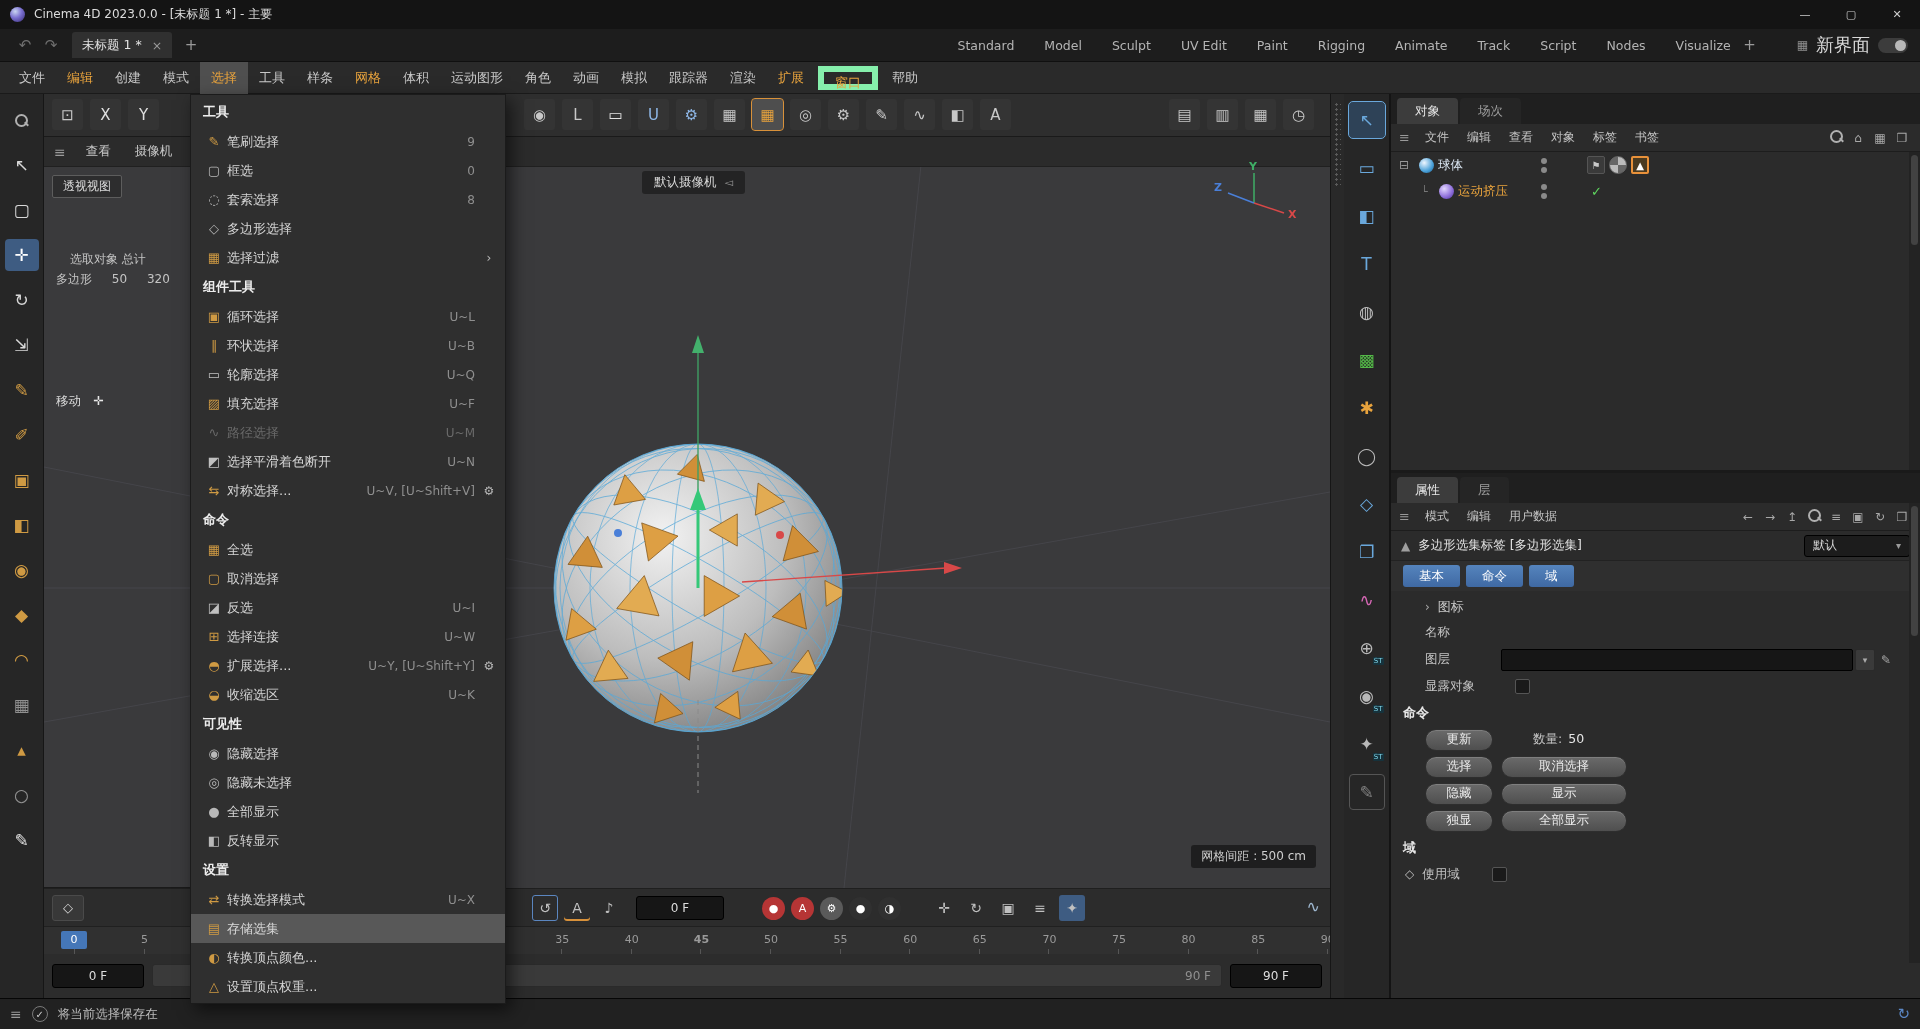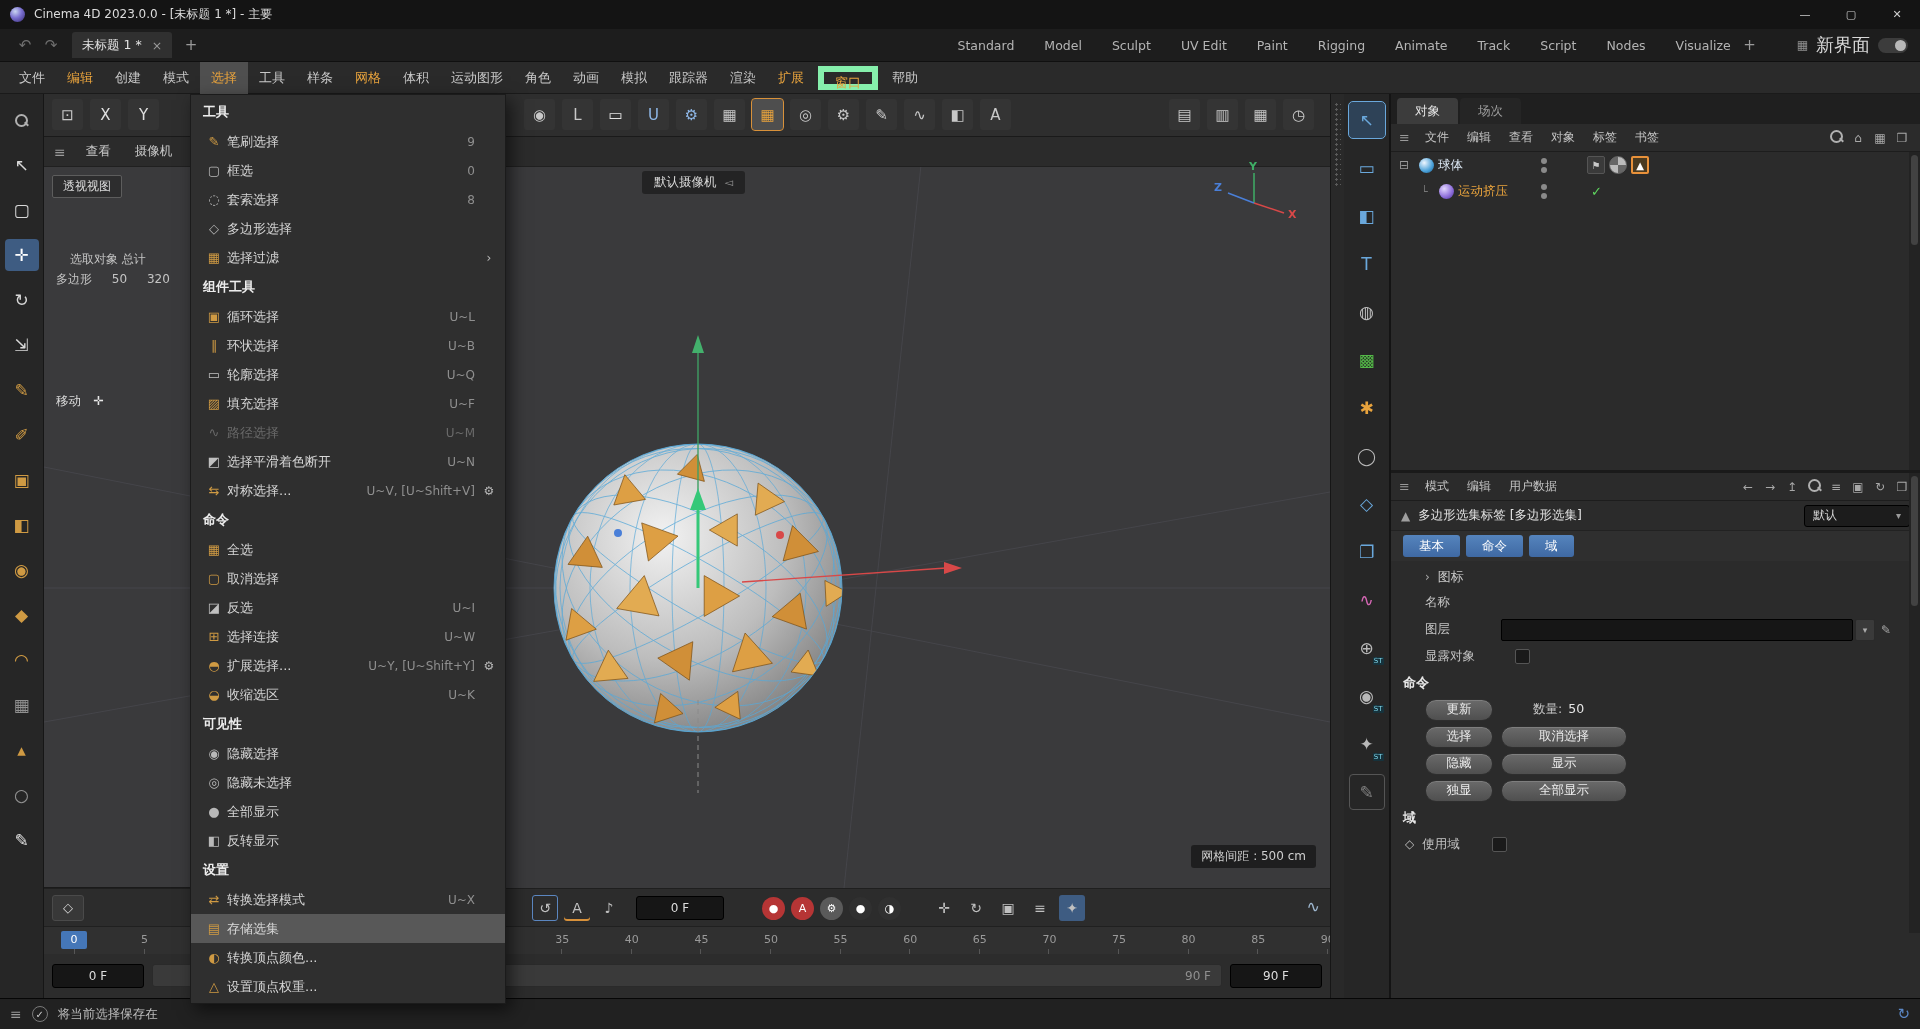--- a/index.html
+++ b/index.html
@@ -421,21 +421,21 @@
       <div class="ticklabel" style="left: 295.4px;">20</div>
       <div class="tick" style="left: 378px;"></div>
       <div class="ticklabel" style="left: 365px;">25</div>
       <div class="tick" style="left: 447.6px;"></div>
       <div class="ticklabel" style="left: 434.6px;">30</div>
       <div class="tick" style="left: 517.2px;"></div>
       <div class="ticklabel" style="left: 504.2px; text-align: center;">35</div>
       <div class="tick" style="left: 586.8px;"></div>
       <div class="ticklabel" style="left: 573.8px;">40</div>
       <div class="tick" style="left: 656.4px;"></div>
-      <div class="ticklabel" style="left: 643.4px;">45</div>
+      <div class="ticklabel" style="left: 643.4px; font-weight: bold;">45</div>
       <div class="tick" style="left: 726px;"></div>
       <div class="ticklabel" style="left: 713px;">50</div>
       <div class="tick" style="left: 795.6px;"></div>
       <div class="ticklabel" style="left: 782.6px;">55</div>
       <div class="tick" style="left: 865.2px;"></div>
       <div class="ticklabel" style="left: 852.2px;">60</div>
       <div class="tick" style="left: 934.8px;"></div>
       <div class="ticklabel" style="left: 921.8px;">65</div>
       <div class="tick" style="left: 1004.4px;"></div>
       <div class="ticklabel" style="left: 991.4px;">70</div>
@@ -524,20 +524,24 @@
           <span class="dot"></span>
         </span>
       <span class="om-check">✓</span>
     </div>
     <div class="scroll" style="height:318px">
         <div class="thumb" style="top:3px;height:90px"></div>
       </div>
   </div>
   <div class="omsplit"></div>
 
+  <div class="ptabs">
+    <span class="ptab active">属性</span>
+    <span class="ptab">层</span>
+  </div>
   <div class="pmenu">
     <span class="hmb">≡</span>
     <span id="amMenuItems" style="display:flex">
         <span class="pmi">模式</span>
         <span class="pmi">编辑</span>
         <span class="pmi">用户数据</span>
       </span>
     <span class="spacer"></span>
     <span class="pic">←</span>
     <span class="pic">→</span>

